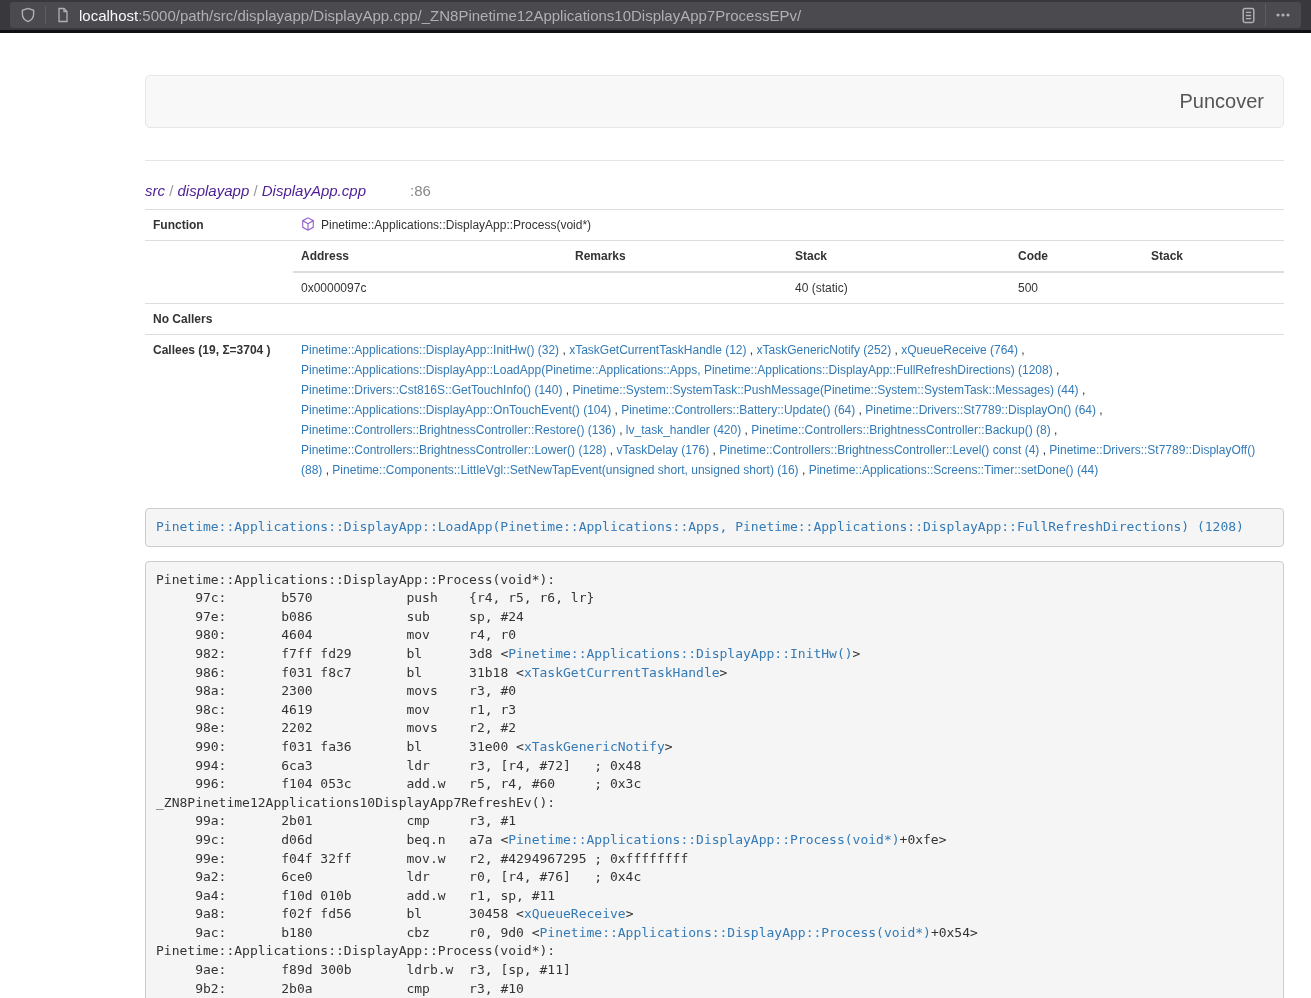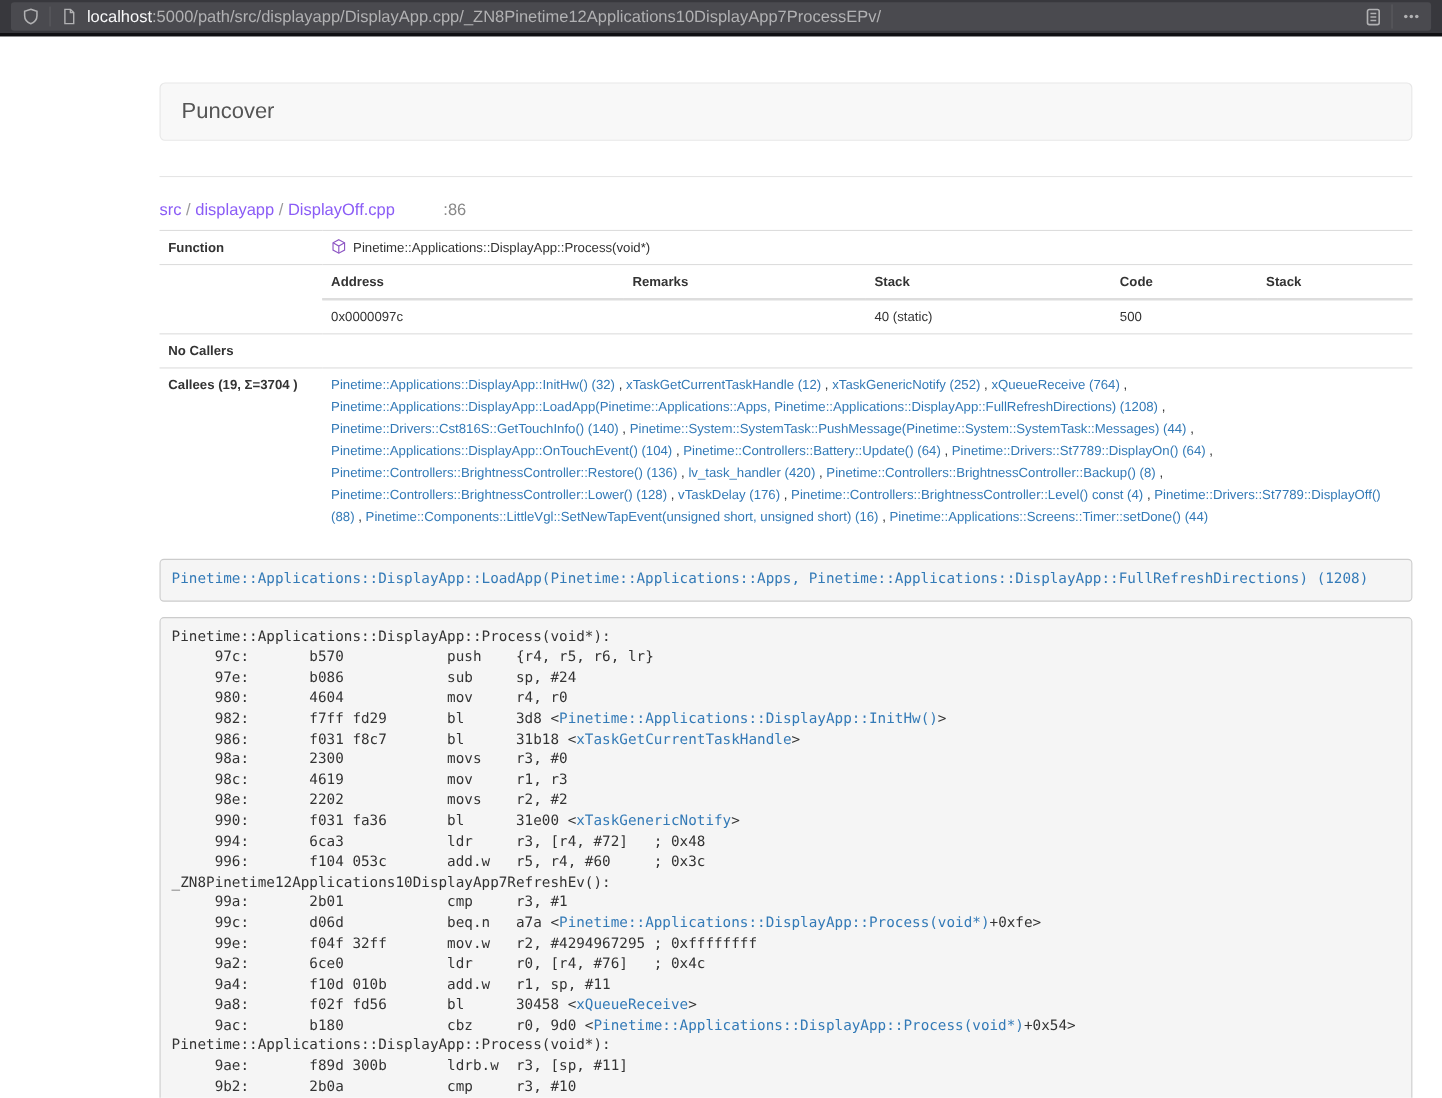--- a/index.html
+++ b/index.html
@@ -26,25 +26,25 @@
   .url-host { color:#f9f9fa; }
   .url-rest { color:#b1b1b3; }
 
   
   .content { margin:0 27px 0 145px; }
   .jumbotron {
     margin-top:42px; margin-bottom:32px;
     background:#f8f8f8; border:1px solid #e7e7e7; border-radius:5px;
     padding:14px 19px;
   }
-  .jumbotron h1 { margin:0; font-size:20px; font-weight:400; color:#555; }
+  .jumbotron h1 { margin:0; font-size:20px; font-weight:400; color:#555;text-align:right; }
   hr { border:0; border-top:1px solid #e5e5e5; margin:0 0 20px 0; }
 
   .breadcrumb { font-size:15px; margin:0 0 8px 0; line-height:20px; }
-  .breadcrumb a { color:#8b5cf6; text-decoration:none; }
+  .breadcrumb a { color:#4c1d95; text-decoration:none;font-style:italic; }
   .bc-sep { color:#999; }
   .bc-suffix { color:#888;margin-left:44px; }
 
   a { color:#337ab7; text-decoration:none; }
 
   table.main-table { width:100%; border-collapse:collapse; font-size:12px; color:#333; }
   table.main-table > tbody > tr > th,
   table.main-table > tbody > tr > td {
     border-top:1px solid #ddd; padding:5px 8px; text-align:left; vertical-align:top; line-height:20px;
   }
@@ -106,21 +106,21 @@
 </div>
 
 <div class="content">
 
   <div class="jumbotron">
     <h1>Puncover</h1>
   </div>
 
   <hr>
 
-  <div class="breadcrumb" id="breadcrumb"><a href="#">src</a><span class="bc-sep"> / </span><a href="#">displayapp</a><span class="bc-sep"> / </span><a href="#">DisplayOff.cpp</a><span class="bc-suffix">:86</span></div>
+  <div class="breadcrumb" id="breadcrumb"><a href="#">src</a><span class="bc-sep"> / </span><a href="#">displayapp</a><span class="bc-sep"> / </span><a href="#">DisplayApp.cpp</a><span class="bc-suffix">:86</span></div>
 
   <table class="main-table">
     <tbody>
       <tr>
         <th class="rowlabel">Function</th>
         <td>
           <span class="cube">
             <svg width="14" height="14" viewBox="0 0 16 16">
               <path d="M8 1l6 3.2v7.6L8 15l-6-3.2V4.2L8 1z" fill="none" stroke="#8e57c4" stroke-width="1.2"></path>
               <path d="M2 4.2L8 7.6l6-3.4M8 7.6V15" fill="none" stroke="#8e57c4" stroke-width="1.2"></path>

